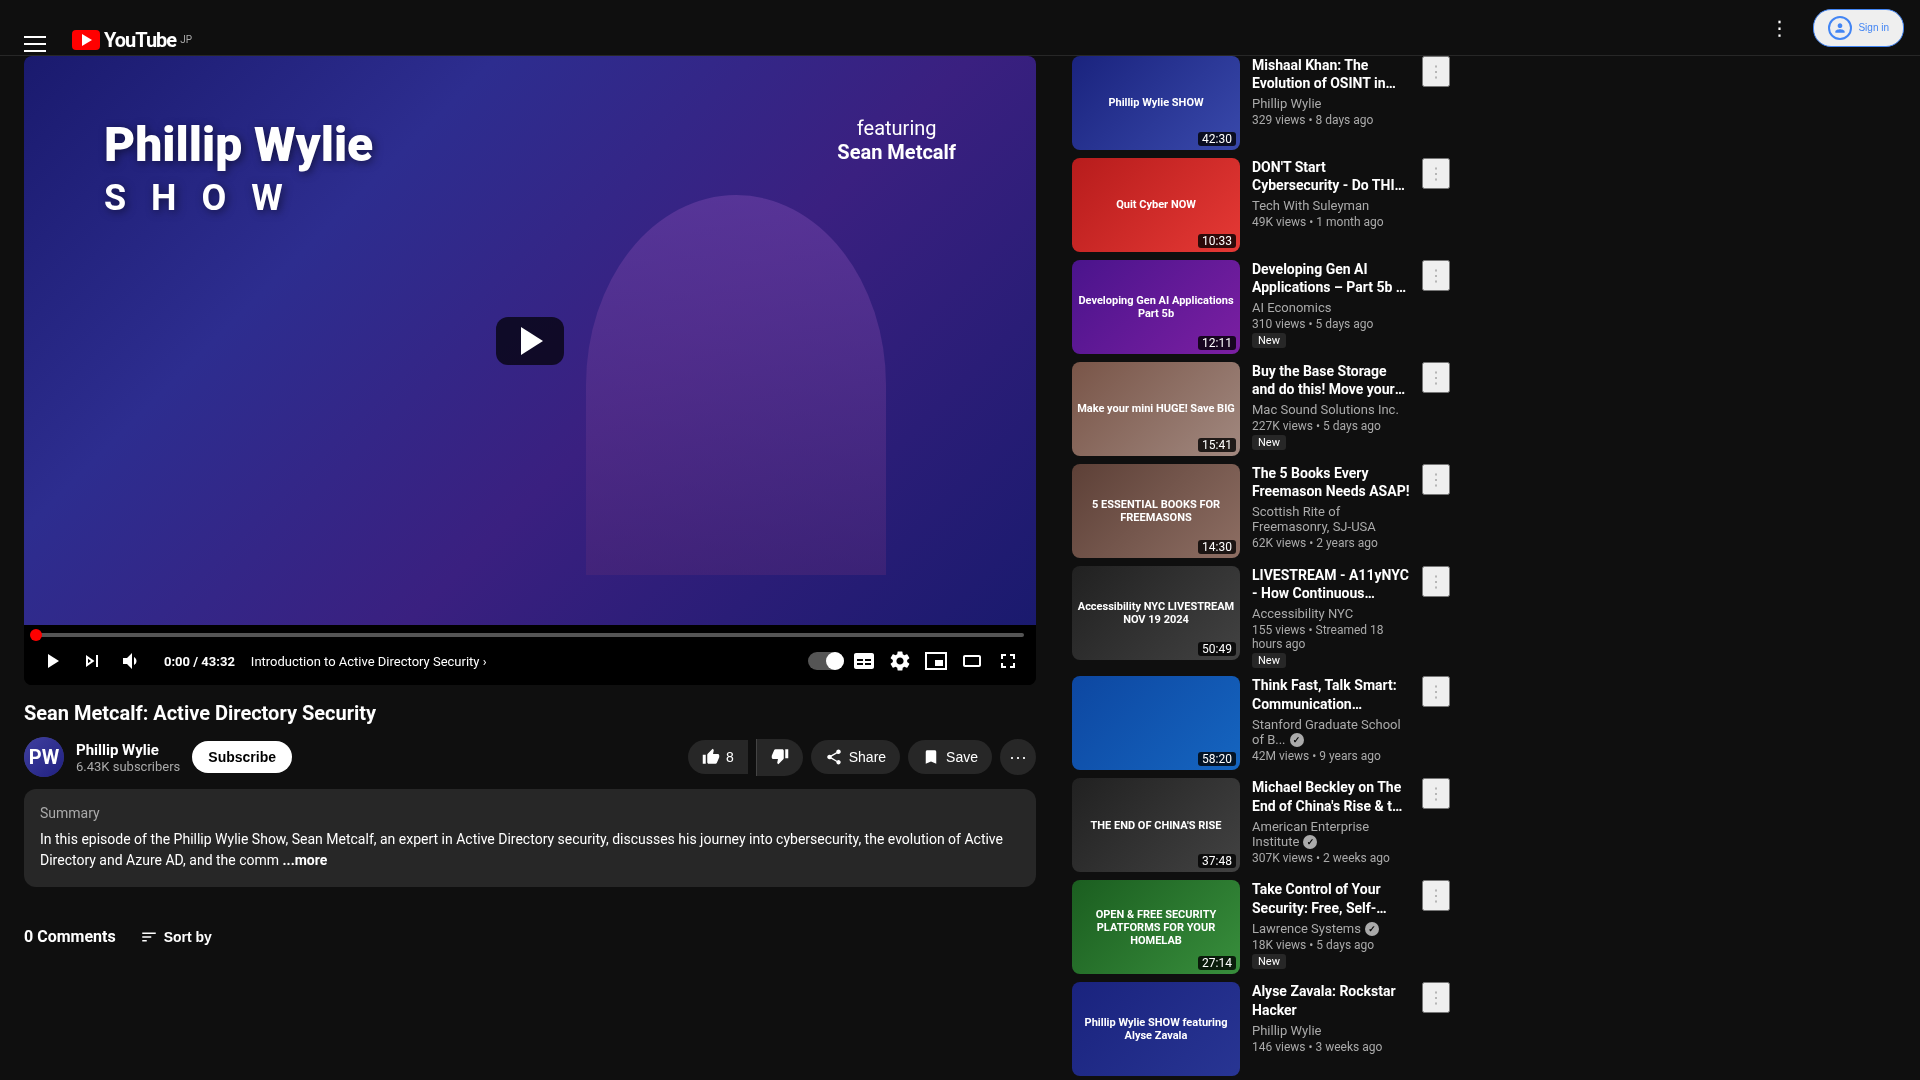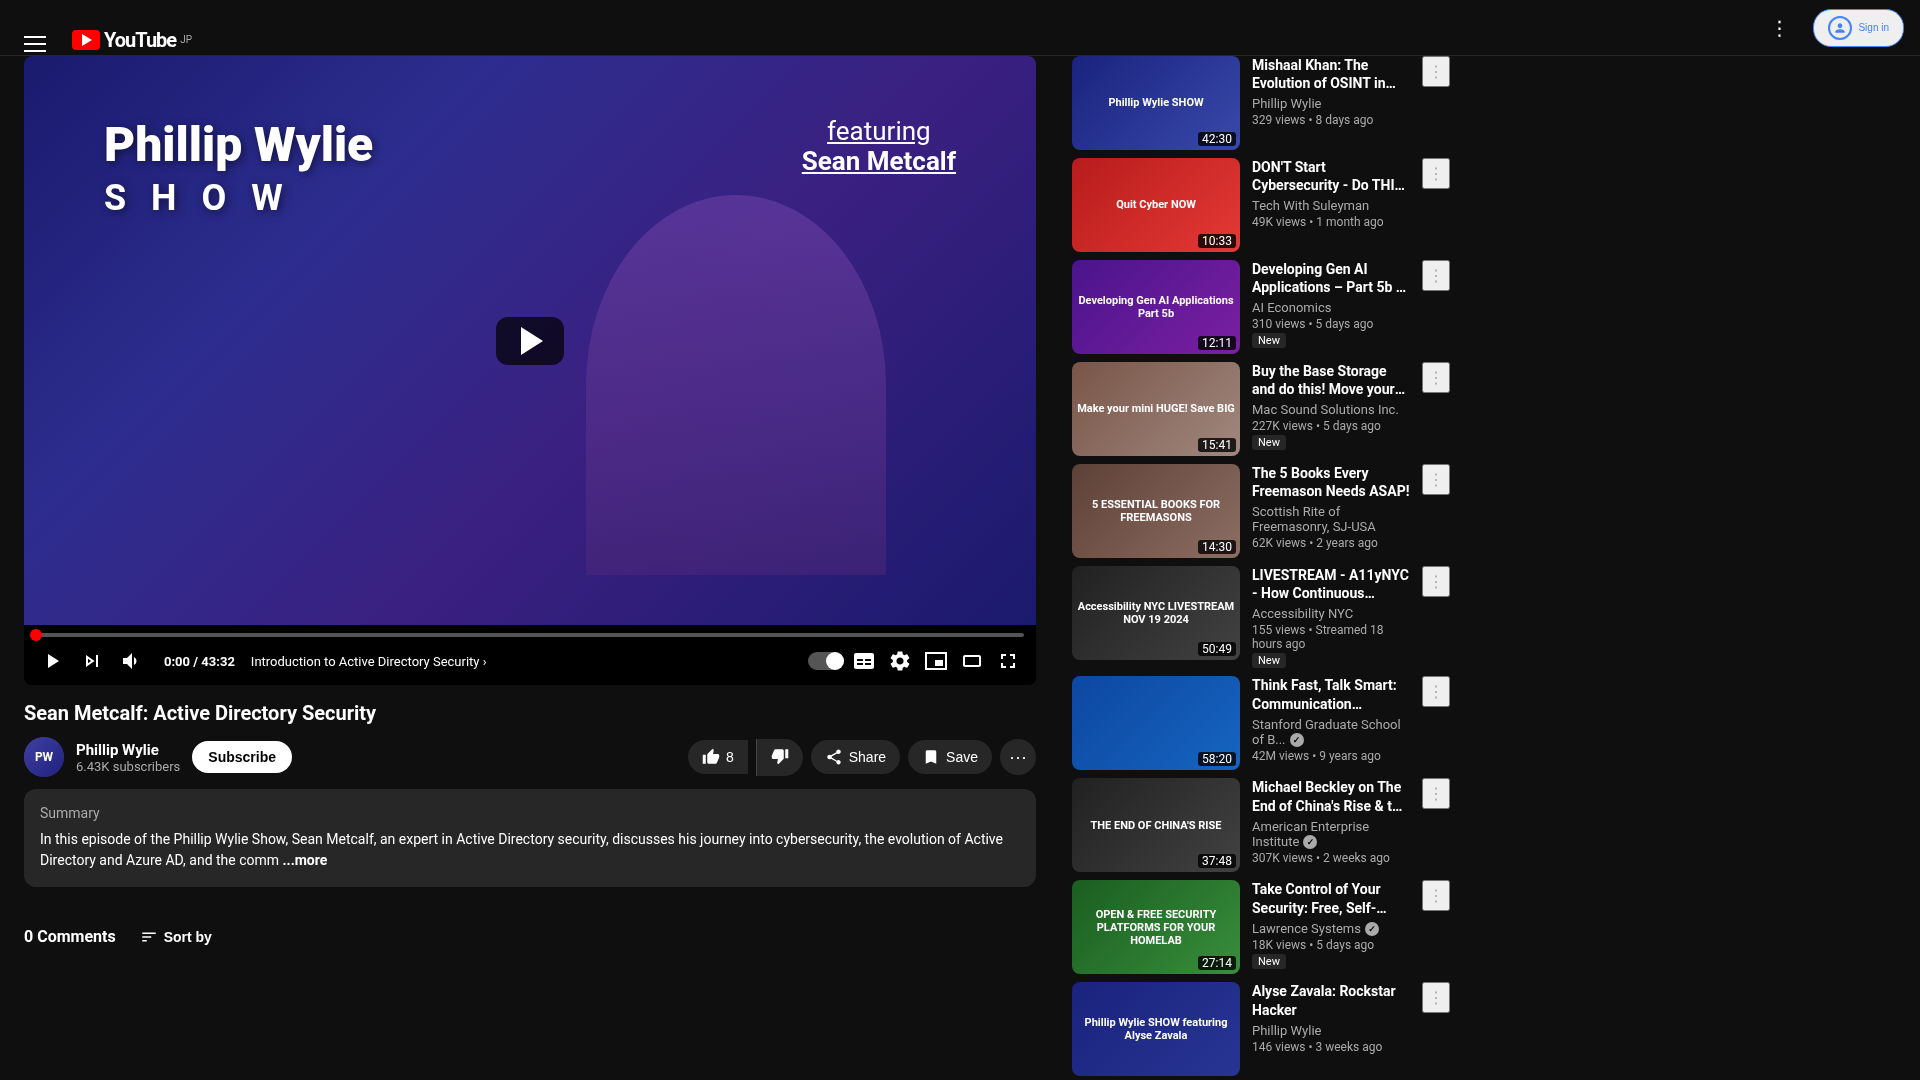--- a/index.html
+++ b/index.html
@@ -39,21 +39,21 @@
     
     #video-area { flex: 1; padding: 0 24px 24px 24px; max-width: 1060px; }
 
     
     #video-player-container { width: 100%; position: relative; background: #000; border-radius: 8px; overflow: hidden; }
     #video-player { width: 100%; aspect-ratio: 16/9; background: linear-gradient(135deg, #1a1a6e 0%, #2d2d8f 30%, #3a2080 60%, #1a1a6e 100%); position: relative; cursor: pointer; display: flex; align-items: center; justify-content: center; }
     .video-overlay-text-top { position: absolute; top: 60px; left: 80px; }
     .video-title-main { font-size: 48px; font-weight: 900; color: #fff; text-shadow: 2px 2px 8px rgba(0,0,0,0.5); }
     .video-title-show { font-size: 36px; font-weight: 700; color: #fff; letter-spacing: 8px; text-shadow: 2px 2px 8px rgba(0,0,0,0.5); margin-top: 4px; }
     .video-featuring { position: absolute; top: 60px; right: 80px; text-align: center; }
-    .video-featuring p { font-size: 26px; color: #fff; text-decoration: underline; }
+    .video-featuring p { font-size: 20px; color: #fff; }
     .video-featuring-name { font-size: 36px; font-weight: 700; color: #fff; }
     .play-button { width: 68px; height: 48px; background: rgba(0,0,0,0.7); border-radius: 12px; display: flex; align-items: center; justify-content: center; cursor: pointer; }
     .play-button::after { content: ''; border-left: 22px solid #fff; border-top: 14px solid transparent; border-bottom: 14px solid transparent; margin-left: 4px; }
     .person-silhouette { position: absolute; right: 150px; bottom: 50px; width: 300px; height: 380px; background: linear-gradient(180deg, rgba(100,60,160,0.7) 0%, rgba(80,40,120,0.5) 100%); border-radius: 50% 50% 0 0; }
 
     
     #video-controls { background: #000; padding: 8px 12px; }
     .progress-bar-container { position: relative; height: 4px; background: #555; border-radius: 2px; margin-bottom: 8px; cursor: pointer; }
     .progress-bar-fill { height: 100%; background: #f00; width: 0%; border-radius: 2px; }
     .progress-dot { width: 12px; height: 12px; background: #f00; border-radius: 50%; position: absolute; top: -4px; left: 0%; transform: translateX(-50%); }
@@ -64,21 +64,21 @@
     .right-controls { display: flex; align-items: center; gap: 4px; margin-left: auto; }
     .toggle-btn { background: #555; border-radius: 12px; width: 36px; height: 18px; cursor: pointer; position: relative; }
     .toggle-dot { width: 18px; height: 18px; background: #fff; border-radius: 50%; position: absolute; right: 0; top: 0; }
 
     
     #video-info { padding: 16px 0; }
     .video-main-title { font-size: 20px; font-weight: 700; color: #fff; margin-bottom: 12px; }
     .channel-row { display: flex; align-items: center; justify-content: space-between; margin-bottom: 12px; }
     .channel-info { display: flex; align-items: center; gap: 12px; }
     .channel-avatar { width: 40px; height: 40px; border-radius: 50%; background: linear-gradient(135deg, #4a4a8a, #2a2a6a); display: flex; align-items: center; justify-content: center; font-size: 14px; font-weight: 700; color: #fff; overflow: hidden; }
-    .channel-avatar-img { width: 100%; height: 100%; background: linear-gradient(135deg, #4040a0, #202080); border-radius: 50%; display: flex; align-items: center; justify-content: center; font-size: 12px; color: #fff; font-weight: bold; }
+    .channel-avatar-img { width: 100%; height: 100%; background: linear-gradient(135deg, #4040a0, #202080); border-radius: 50%; display: flex; align-items: center; justify-content: center; font-size: 20px; color: #fff; font-weight: bold; }
     .channel-name { font-weight: 700; color: #fff; font-size: 15px; }
     .channel-subs { color: #aaa; font-size: 13px; }
     .subscribe-btn { background: #fff; color: #000; border: none; border-radius: 20px; padding: 8px 16px; font-weight: 700; cursor: pointer; font-size: 14px; }
     .action-buttons { display: flex; align-items: center; gap: 8px; }
     .like-btn { display: flex; align-items: center; gap: 6px; background: #272727; border: none; color: #fff; border-radius: 20px 0 0 20px; padding: 8px 14px; cursor: pointer; font-size: 14px; }
     .dislike-btn { background: #272727; border: none; color: #fff; border-radius: 0 20px 20px 0; padding: 8px 14px; cursor: pointer; border-left: 1px solid #444; }
     .share-btn, .save-btn { display: flex; align-items: center; gap: 6px; background: #272727; border: none; color: #fff; border-radius: 20px; padding: 8px 14px; cursor: pointer; font-size: 14px; }
     .more-btn { background: #272727; border: none; color: #fff; border-radius: 50%; width: 36px; height: 36px; cursor: pointer; font-size: 18px; }
 
     

